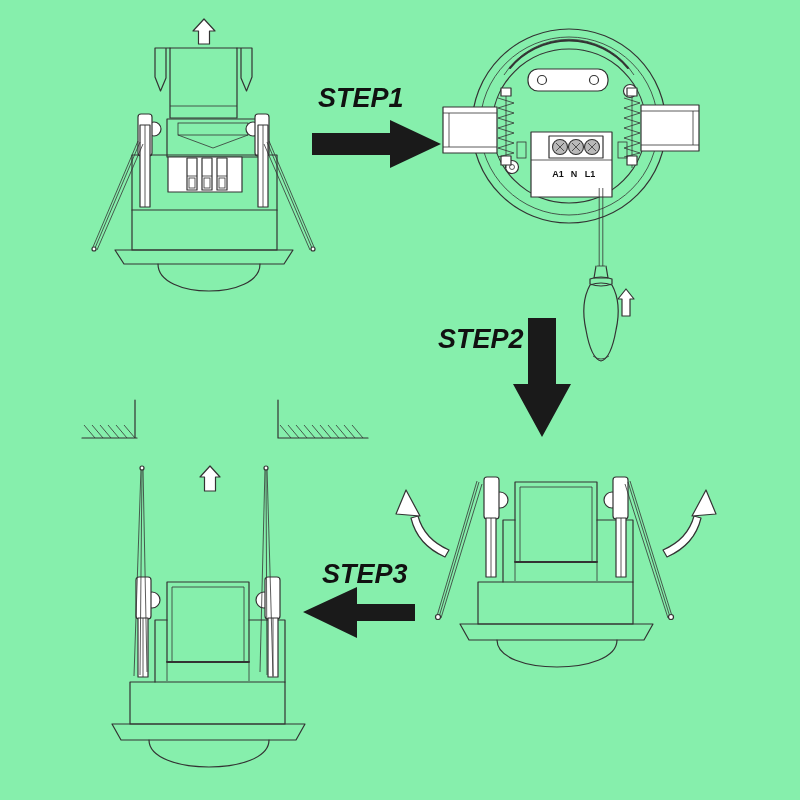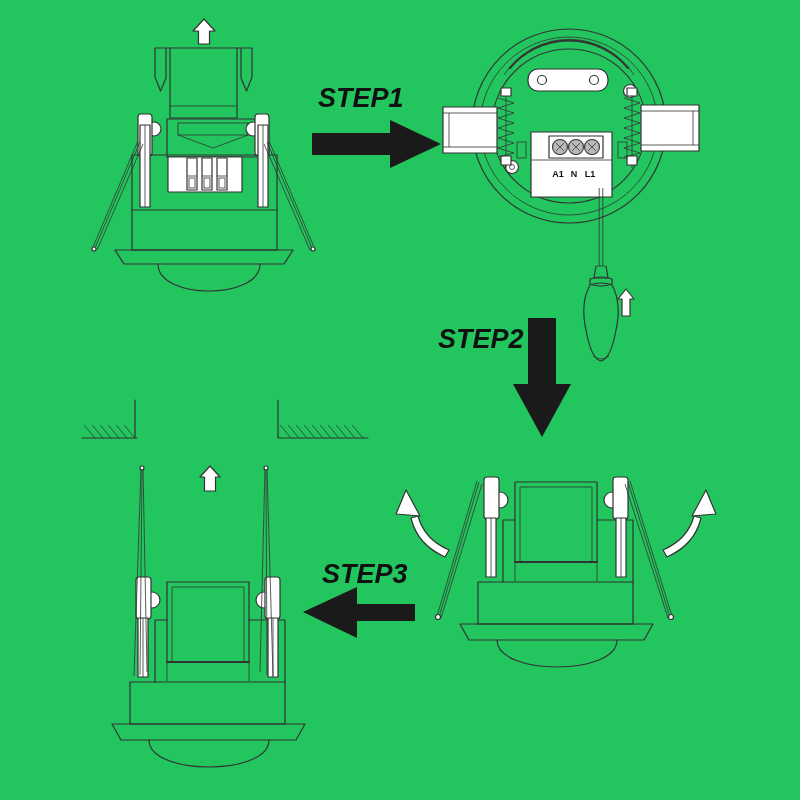--- a/index.html
+++ b/index.html
@@ -1,16 +1,16 @@
 <!DOCTYPE html>
 <html><head>
 <meta charset="utf-8">
 <style>
   html,body{margin:0;padding:0;background:#fff;}
-  #stage{position:relative;width:800px;height:800px;background:#22c55e;overflow:hidden;
+  #stage{position:relative;width:800px;height:800px;background:#86efac;overflow:hidden;
          font-family:"Liberation Sans",sans-serif;}
   svg{display:block;}
   .ln{stroke:#333;stroke-width:1.2;fill:none;stroke-linecap:round;stroke-linejoin:round;}
   .ln2{stroke:#333;stroke-width:2;fill:none;stroke-linecap:round;}
   .thin{stroke:#333;stroke-width:.8;fill:none;}
   .fillw{fill:#fff;stroke:#333;stroke-width:1.2;stroke-linejoin:round;}
   .solid{fill:#1a1a1a;stroke:none;}
   .screw{fill:#b9b9b9;stroke:#333;stroke-width:1.1;}
   text.step{font:italic bold 27px "Liberation Sans",sans-serif;fill:#111;}
   text.term{font:bold 9px "Liberation Sans",sans-serif;fill:#111;text-anchor:middle;}

